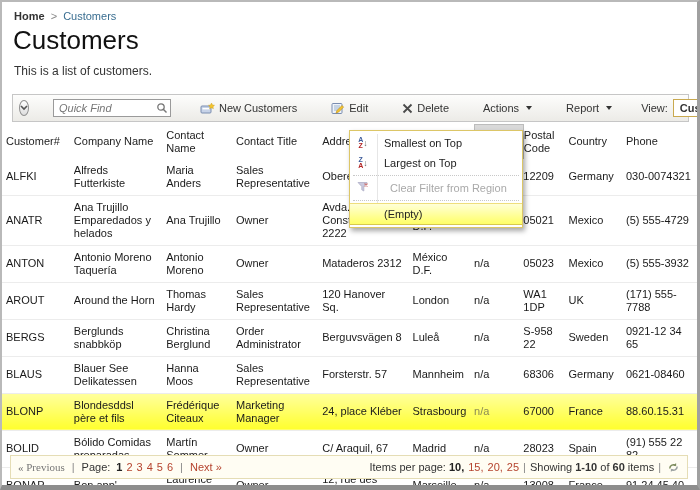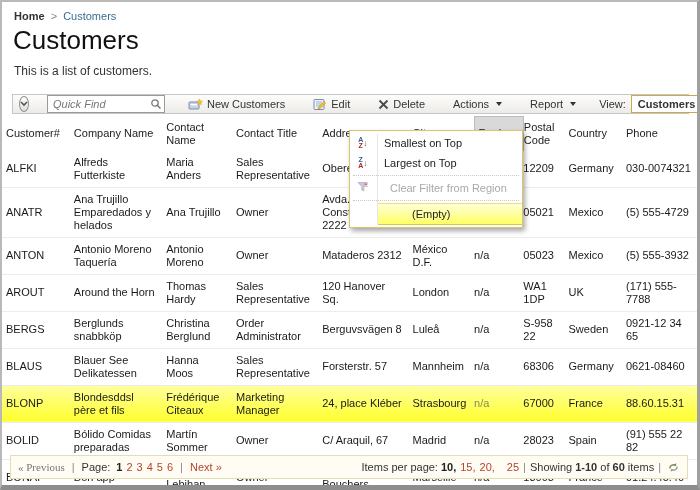--- a/index.html
+++ b/index.html
@@ -13,21 +13,21 @@
   
   .breadcrumb { font-size:11px; color:#666; margin-left:2px; }
   .breadcrumb .home { color:#333; font-weight:bold; }
   .breadcrumb .sep { color:#888; margin:0 3px; }
   .breadcrumb .current { color:#3a6e91; }
   
   h1.page-title { font-size:26px; font-weight:400; color:#111; margin:3px 0 8px 1px; letter-spacing:0; }
   .subtitle { font-size:12px; color:#333; margin:0 0 7px 2px; }
   
   .toolbar {
-    height:20px; display:flex; align-items:center; gap:18px; padding:0 6px;
+    height:28px; display:flex; align-items:center; gap:24px; padding:0 6px;
     border:1px solid #c6c6c6; background:linear-gradient(#fdfdfc,#ecebe7);
     font-size:11px; color:#333;margin-top:16px;
   }
   .round-btn { width:16px; height:16px; border-radius:50%; border:1px solid #8f8f8f;
     background:linear-gradient(#fff,#ddd); display:flex; align-items:center; justify-content:center;
     color:#555; font-size:9px; line-height:1; cursor:pointer; }
   .qf { position:relative; }
   .qf input { width:118px; height:18px; border:1px solid #9a9a9a; font-size:11px; font-style:italic;
     color:#777; padding:0 18px 0 5px; font-family:"Liberation Sans",sans-serif; }
   .qf .mag { position:absolute; right:3px; top:3px; }
@@ -58,21 +58,21 @@
   
   .fmenu { position:absolute; left:347px; top:128px; width:174px; background:#fff;
     border:1px solid #dcc667; box-shadow:2px 3px 5px rgba(0,0,0,.35); z-index:20; padding:2px 0; }
   .fmenu::before { content:""; position:absolute; left:27px; top:3px; bottom:3px; width:1px; background:#e6e6e6; }
   .fmenu-item { position:relative; padding:4px 6px 4px 34px; font-size:11px; color:#222;
     cursor:pointer; line-height:12px; }
   .fmenu-item.disabled { color:#a9a9a9; cursor:default;padding-left:40px; }
   .fmenu-item .ic { position:absolute; left:4px; top:50%; transform:translateY(-50%); width:18px; text-align:center; }
   .fmenu-sep { border-top:1px dotted #c8c8c8; margin:2px 3px; }
   .fmenu-item.empty-hl { background:linear-gradient(#ffffd8,#ffff66); border-top:1px solid #eede7c;
-    border-bottom:1px solid #d6c94f; z-index:2;margin-left:28px; }
+    border-bottom:1px solid #d6c94f; z-index:2; }
   .sub-arrow { position:absolute; right:6px; top:50%; transform:translateY(-50%); font-size:8px; color:#222; }
   .sortletters { display:inline-flex; flex-direction:column; font-size:7px; line-height:6.5px;
     font-weight:bold; vertical-align:middle; }
   .sortletters .blue { color:#3c5a99; } .sortletters .red { color:#b22222; }
   .sortarrow { font-size:9px; color:#666; vertical-align:middle; }
   
   .pager { position:absolute; left:8px; right:9px; bottom:6px; height:24px;
     background:#fffdf3; border:1px solid #e5ddb5; display:flex; align-items:center;
     font-size:11px; color:#333; padding:0 7px; }
   .pager .grp { display:flex; align-items:center; gap:4px; white-space:nowrap; }
@@ -317,21 +317,21 @@
     <div class="grp">
       <span class="pdis">« Previous</span>
       <span class="pipe">|</span>
       <span>Page:</span>
       <span id="page-links"><span class="pcurrent" style="margin-left: 2px;">1</span><span class="plink" style="margin-left: 4px;">2</span><span class="plink" style="margin-left: 4px;">3</span><span class="plink" style="margin-left: 4px;">4</span><span class="plink" style="margin-left: 4px;">5</span><span class="plink" style="margin-left: 4px;">6</span></span>
       <span class="pipe">|</span>
       <span class="plink">Next »</span>
     </div>
     <div class="right">
       <span>Items per page:</span>
-      <span id="size-links"><span class="pcurrent" style="margin-left: 2px;">10,</span><span class="plink" style="margin-left: 4px;">15,</span><span class="plink" style="margin-left: 4px;">20,</span><span class="plink" style="margin-left: 12px;">25</span></span>
+      <span id="size-links"><span class="pcurrent" style="margin-left: 2px;">10,</span><span class="plink" style="margin-left: 4px;">15,</span><span class="plink" style="margin-left: 4px;">20,</span><span class="plink" style="margin-left: 4px;">25</span></span>
       <span class="pipe">|</span>
       <span>
         <span>Showing</span>
         <span class="b">1-10</span>
         <span>of</span>
         <span class="b">60</span>
         <span>items</span>
       </span>
       <span class="pipe">|</span>
       <span class="refresh">

